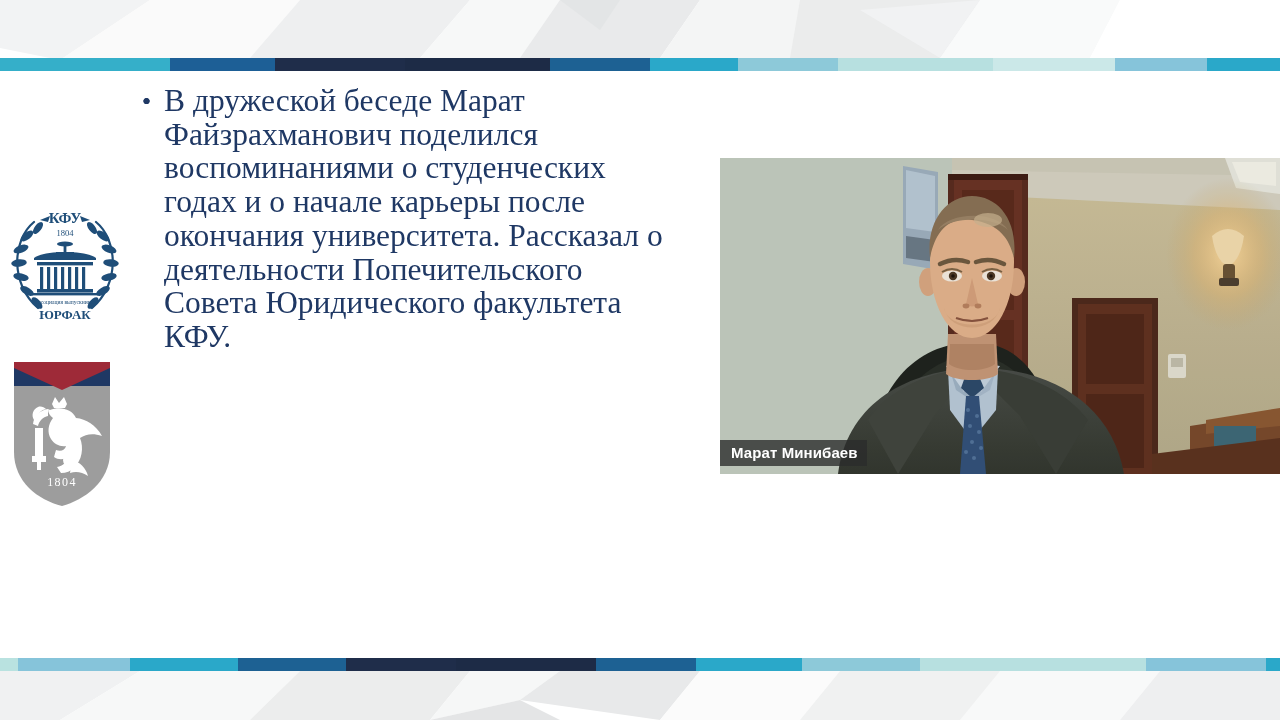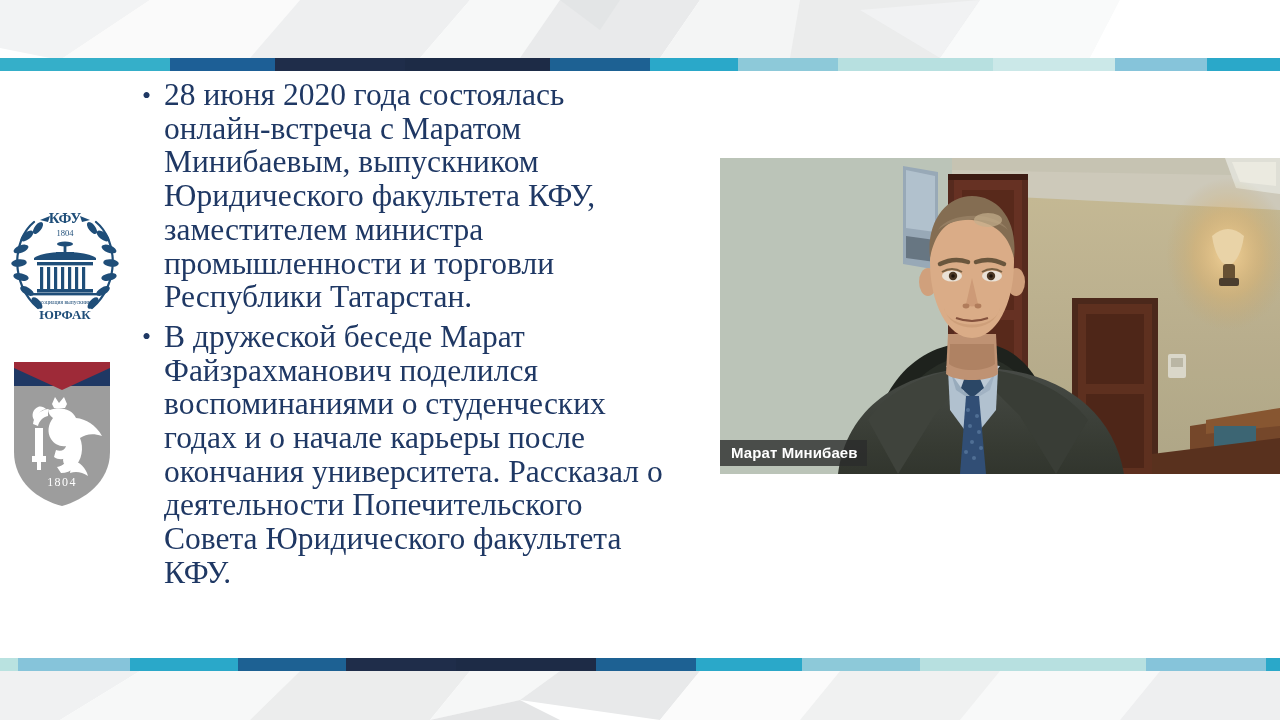--- a/index.html
+++ b/index.html
@@ -226,21 +226,20 @@
       <path d="M64 104 c8 2 14 8 16 16 c-6 -4 -12 -5 -18 -3 z"></path>
       <circle cx="62" cy="104" r="7"></circle>
     </g>
     <text x="54" y="130" text-anchor="middle" fill="#ffffff" font-family="'Liberation Serif',serif" font-size="12" letter-spacing="1.4">1804</text>
   </svg>
 
   <div class="body-text">
     <ul>
       <li>
         <span class="bullet-dot">•</span>
-        <span>28 июня 2020 года состоялась онлайн-встреча с Маратом Минибаевым, выпускником Юридического факультета КФУ, заместителем министра промышленности и торговли Республики Татарстан.</span>
       </li>
       <li>
         <span class="bullet-dot">•</span>
         <span>В дружеской беседе Марат Файзрахманович поделился воспоминаниями о студенческих годах и о начале карьеры после окончания университета. Рассказал о деятельности Попечительского Совета Юридического факультета КФУ.</span>
       </li>
     </ul>
   </div>
 
   <div class="video">
     <svg width="560" height="316" viewBox="0 0 560 316">

